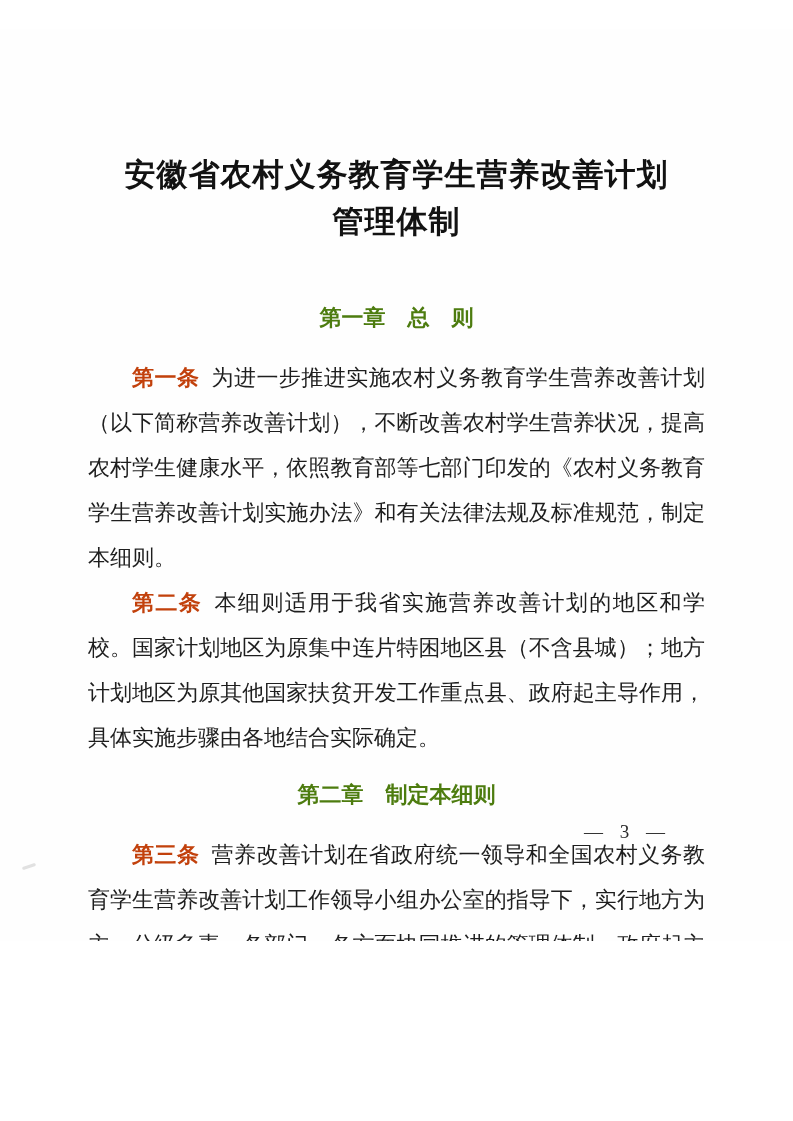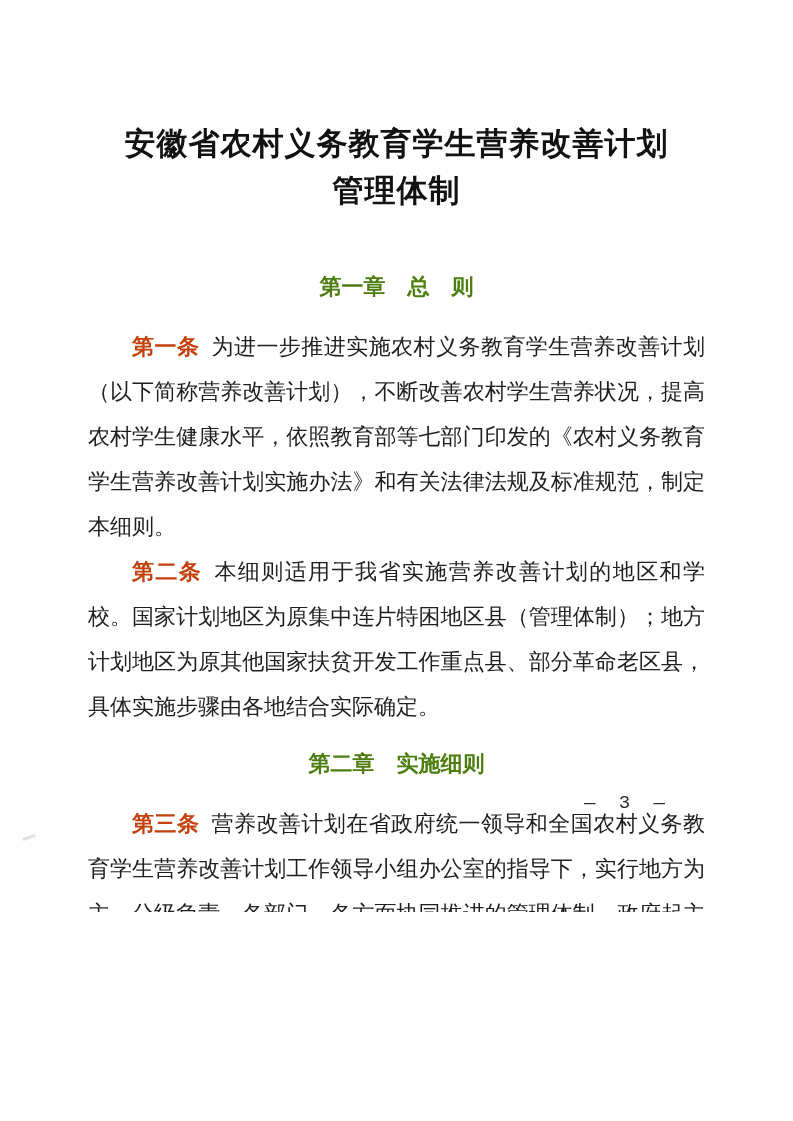--- a/index.html
+++ b/index.html
@@ -6,22 +6,23 @@
     margin: 0;
     padding: 0;
     background: #ffffff;
   }
   .page {
     position: relative;
     width: 793px;
     height: 912px;
     background: #fefefe;
     overflow: hidden;
-    font-family: Liberation Mono, monospace;
+    font-family: Liberation Serif, serif;
     color: #1c1c1c;
+    margin-top: 29px;
   }
   .content {
     padding: 0 88px;
   }
   .doc-title {
     margin: 0;
     padding-top: 122px;
     text-align: center;
     font-size: 31px;
     line-height: 47px;
@@ -99,23 +100,23 @@
 
 <div class="page">
   <div class="content">
 
     <h1 class="doc-title"><span>安徽省农村义务教育学生营养改善计划</span><br><span>管理体制</span></h1>
 
     <h2 class="chapter-heading first">第一章　总　则</h2>
 
     <p class="para after-heading"><span class="article-label">第一条</span><span>为进一步推进实施农村义务教育学生营养改善计划（以下简称营养改善计划），不断改善农村学生营养状况，提高农村学生健康水平，依照教育部等七部门印发的《农村义务教育学生营养改善计划实施办法》和有关法律法规及标准规范，制定本细则。</span></p>
 
-    <p class="para"><span class="article-label">第二条</span><span>本细则适用于我省实施营养改善计划的地区和学校。国家计划地区为原集中连片特困地区县（管理体制）；地方计划地区为原其他国家扶贫开发工作重点县、部分革命老区县，具体实施步骤由各地结合实际确定。</span></p>
+    <p class="para"><span class="article-label">第二条</span><span>本细则适用于我省实施营养改善计划的地区和学校。国家计划地区为原集中连片特困地区县（不含县城）；地方计划地区为原其他国家扶贫开发工作重点县、政府起主导作用，具体实施步骤由各地结合实际确定。</span></p>
 
-    <h2 class="chapter-heading second">第二章　实施细则</h2>
+    <h2 class="chapter-heading second">第二章　制定本细则</h2>
 
     <p class="para after-heading"><span class="article-label">第三条</span><span>营养改善计划在省政府统一领导和全国农村义务教育学生营养改善计划工作领导小组办公室的指导下，实行地方为主，分级负责，各部门、各方面协同推进的管理体制，政府起主导作用。</span></p>
 
   </div>
 
   <div class="ghost-bleed"></div>
   <div class="scan-artifact-left"></div>
 
   <div class="page-number">— 3 —</div>
 </div>

